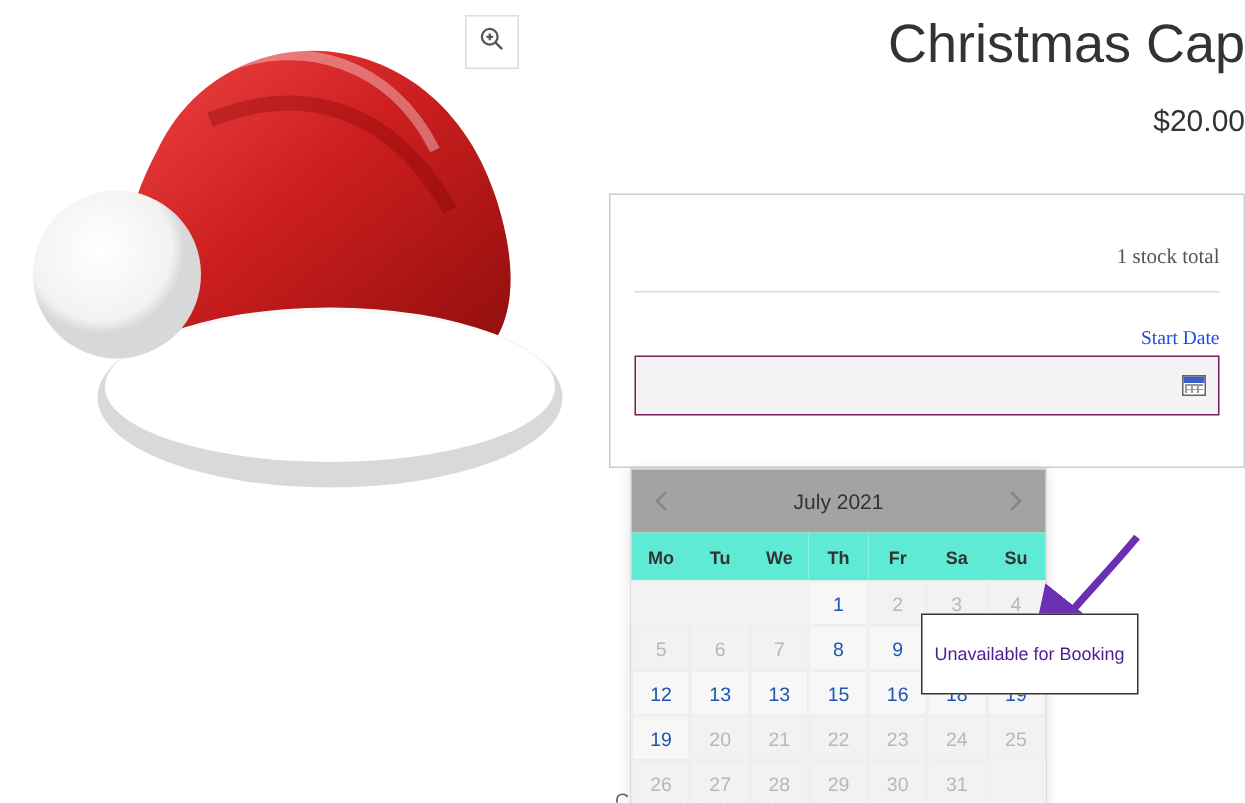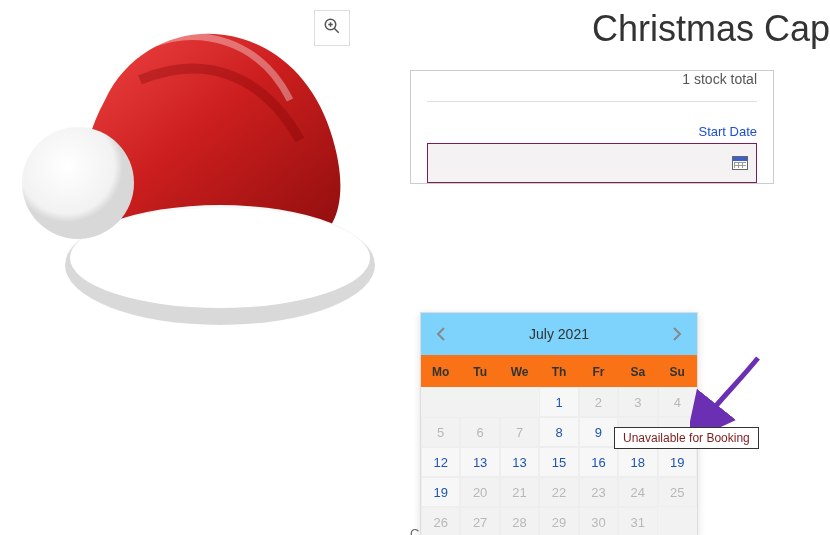--- a/index.html
+++ b/index.html
@@ -58,22 +58,23 @@
     margin: 8px 0 20px 0;
     font-family: "Segoe UI", Arial, sans-serif;
   }
   .price {
     font-size: 20px;
     color: #333;
     margin-bottom: 36px;
   }
   .booking-panel {
     border: 1px solid #ccc;
-    padding: 0 16px;
-    width: 364px;
+    padding: 34px 16px;
+    width: 424px;
+    font-family: Liberation Serif, serif;
   }
   .stock-line {
     font-size: 14px;
     color: #555;
     padding-bottom: 14px;
     border-bottom: 1px solid #ddd;
     margin-bottom: 22px;
   }
   .field-label {
     font-size: 13px;
@@ -111,21 +112,21 @@
     position: absolute;
     top: 312px;
     left: 420px;
     width: 278px;
     background: #fff;
     border: 1px solid #ddd;
     box-shadow: 0 2px 8px rgba(0,0,0,0.12);
     z-index: 10;
   }
   .cal-header {
-    background: #7dd3fc;
+    background: #a3a3a3;
     height: 42px;
     display: flex;
     align-items: center;
     justify-content: space-between;
     padding: 0 10px;
   }
   .cal-nav {
     width: 20px; height: 20px;
     display: flex; align-items: center; justify-content: center;
     cursor: pointer;
@@ -138,21 +139,21 @@
   .cal-grid {
     display: grid;
     grid-template-columns: repeat(7, 1fr);
     text-align: center;
   }
   .dow {
     font-size: 12px;
     font-weight: bold;
     color: #333;
     padding: 10px 0 8px 0;
-    background: #f97316;
+    background: #5eead4;
   }
   .day {
     height: 30px;
     font-size: 13px;
     display: flex;
     align-items: center;
     justify-content: center;
     border: 1px solid #eee;
     margin: 0;
   }
@@ -164,27 +165,27 @@
     cursor: pointer;
   }
   .day.unavail {
     background: #f2f2f2;
     color: #b8b8b8;
   }
 
   
   .tooltip {
     position: absolute;
-    top: 427px;
+    top: 409px;
     left: 614px;
     background: #fff;
     border: 1px solid #333;
-    padding: 3px 8px;
+    padding: 19px 8px;
     font-size: 12px;
-    color: #7f1d1d;
+    color: #4c1d95;
     z-index: 20;
     white-space: nowrap;
   }
 
   
   .arrow-svg {
     position: absolute;
     top: 350px;
     left: 690px;
     z-index: 15;
@@ -245,20 +246,21 @@
         <ellipse cx="210" cy="255" rx="155" ry="60" fill="url(#brim)"></ellipse>
         <ellipse cx="210" cy="248" rx="150" ry="50" fill="#ffffff"></ellipse>
 
         <circle cx="68" cy="173" r="56" fill="url(#pom)"></circle>
       </svg>
     </div>
   </div>
 
   <div class="right-col">
     <h1 class="product-title">Christmas Cap</h1>
+    <div class="price">$20.00</div>
 
     <div class="booking-panel">
       <div class="stock-line">1 stock total</div>
       <div class="field-label">Start Date</div>
       <div class="date-input">
         <span class="cal-icon"></span>
       </div>
     </div>
   </div>
 </div>

